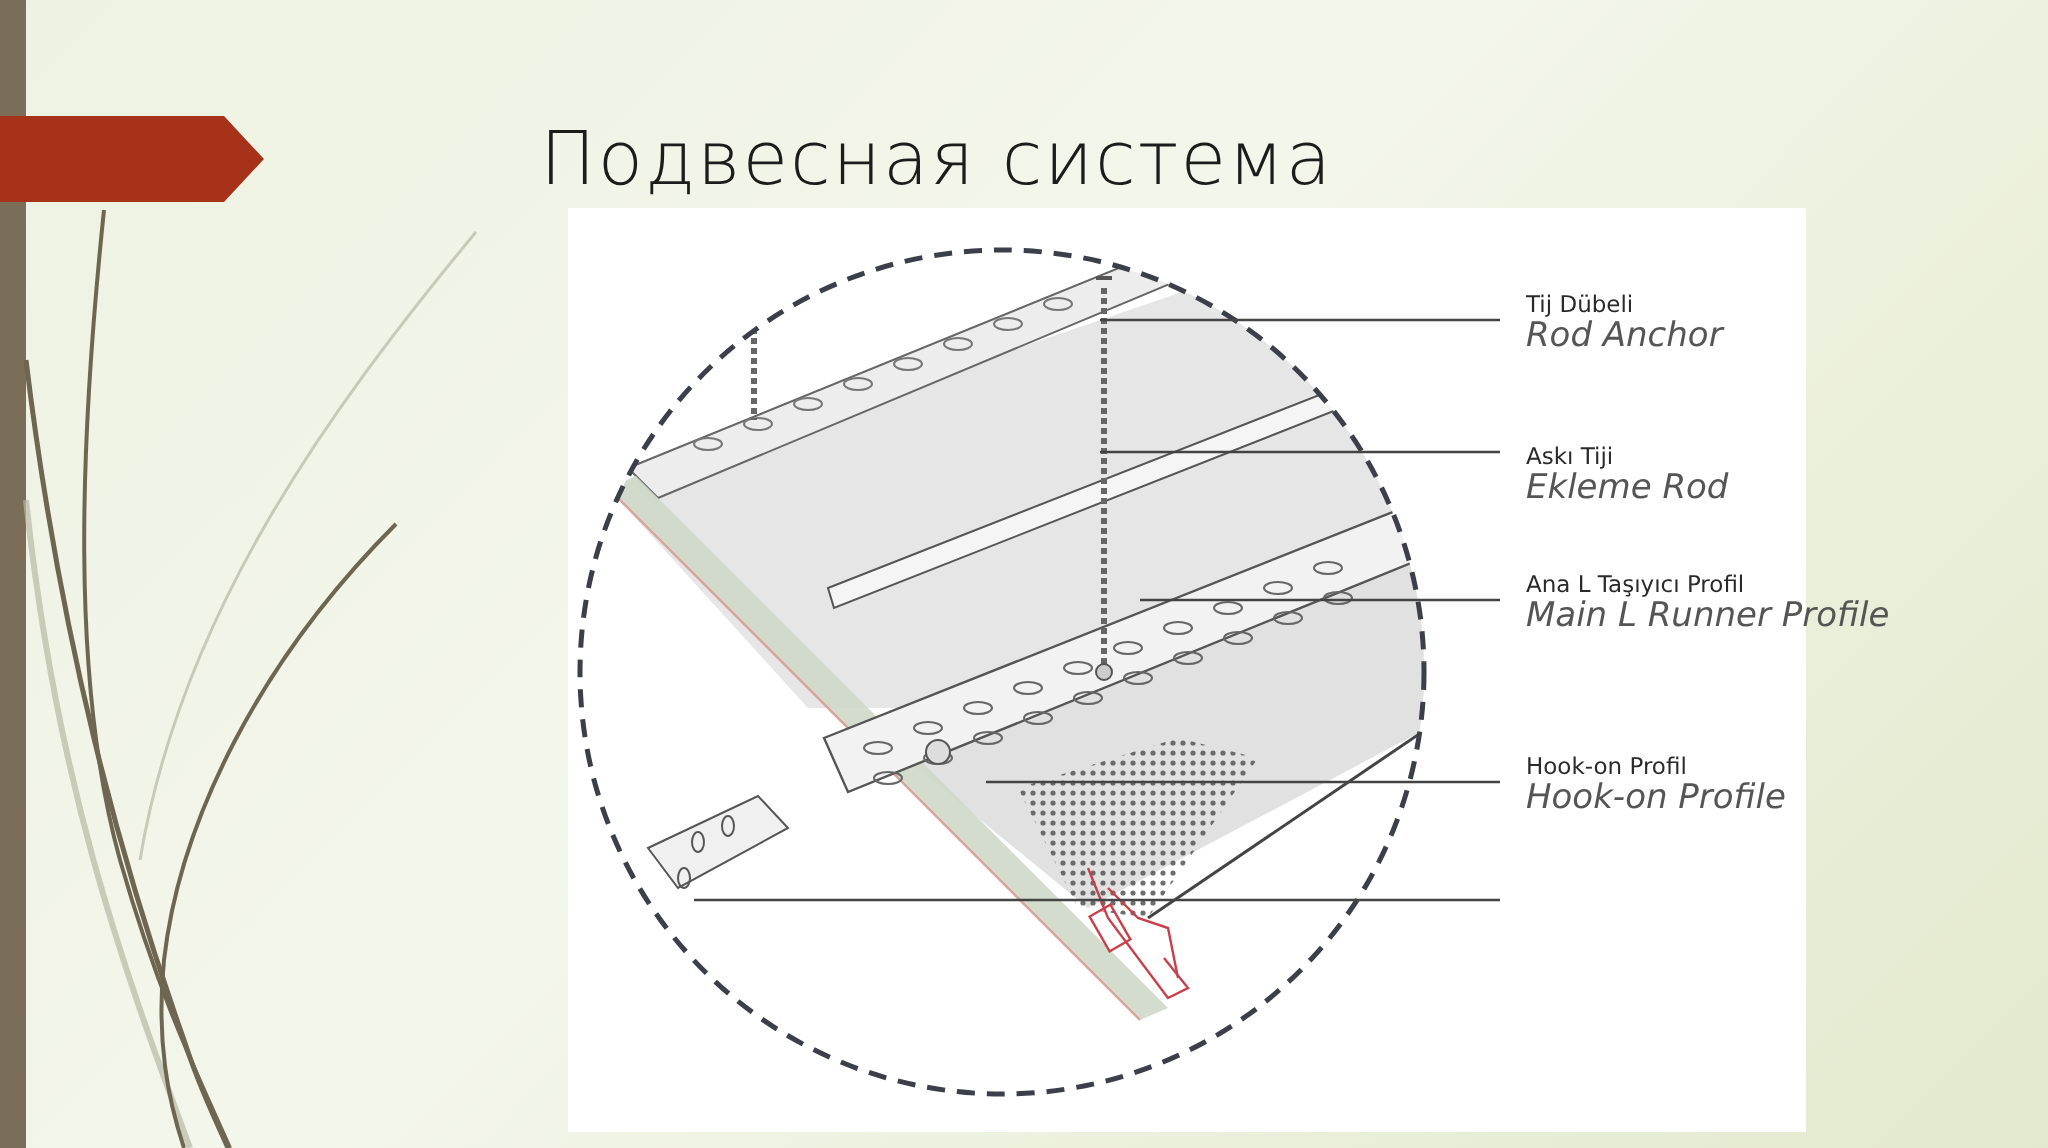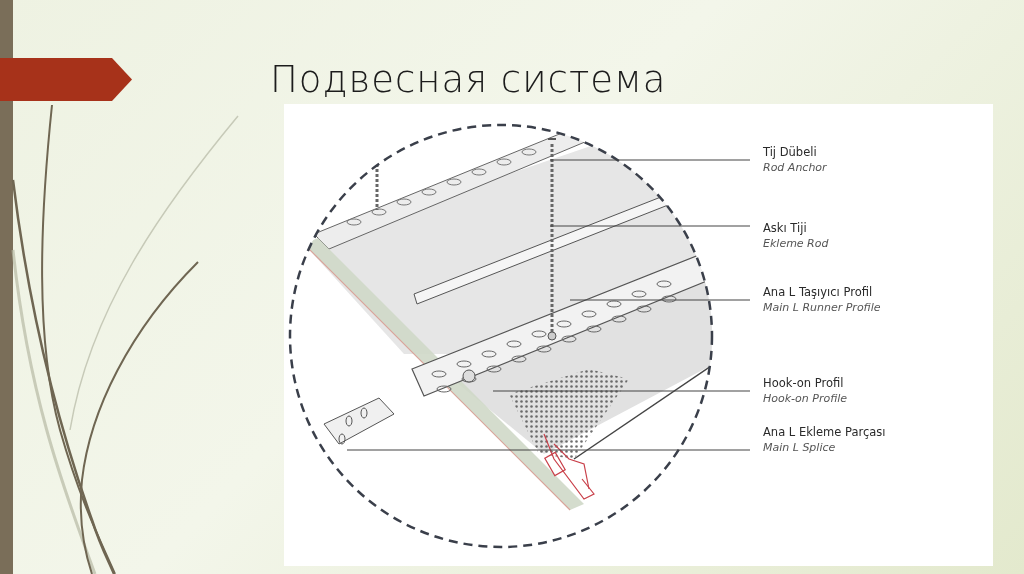--- a/index.html
+++ b/index.html
@@ -16,32 +16,32 @@
     position:absolute; left:0; top:58px; width:132px; height:43px;
   }
   .slide-title {
     position:absolute; left:226px; top:56px;
     font-family: "DejaVu Sans", sans-serif; font-weight:300;
     font-size:37px; letter-spacing:1px; color:#1c1c1c;
     line-height:48px; white-space:nowrap;margin-left:44px;
   }
   .swooshes { position:absolute; left:0; top:100px; width:260px; height:474px; }
   .figure {
-    position:absolute; left:284px; top:104px; width:709px; height:462px;
+    position:absolute; left:284px; top:104px; width:619px; height:462px;
     background:#ffffff;
   }
   .figure svg.drawing { position:absolute; left:0; top:0; }
   .label {
     position:absolute; left:479px;
     font-family: "DejaVu Sans", sans-serif; font-size:11.5px; line-height:16px;
     color:#333;
     white-space:nowrap;
   }
   .label .tr { display:block; font-size:11.5px; color:#2a2a2a; }
-  .label .en { display:block; font-style:italic; color:#555; font-size:11px; }
+  .label .en { display:block; font-style:italic; color:#555; font-size:17px; }
 </style>
 </head>
 <body>
 
 <div class="left-bar"></div>
 
 <svg class="title-arrow" viewBox="0 0 132 43">
   <polygon points="0,0 112,0 132,21.5 112,43 0,43" fill="#a7321a"></polygon>
 </svg>
 
@@ -151,17 +151,13 @@
     <span class="en">Ekleme Rod</span>
   </div>
   <div class="label" style="top:180px">
     <span class="tr">Ana L Taşıyıcı Profil</span>
     <span class="en">Main L Runner Profile</span>
   </div>
   <div class="label" style="top:271px">
     <span class="tr">Hook-on Profil</span>
     <span class="en">Hook-on Profile</span>
   </div>
-  <div class="label" style="top:320px">
-    <span class="tr">Ana L Ekleme Parçası</span>
-    <span class="en">Main L Splice</span>
-  </div>
 </div>
 
 </body></html>

